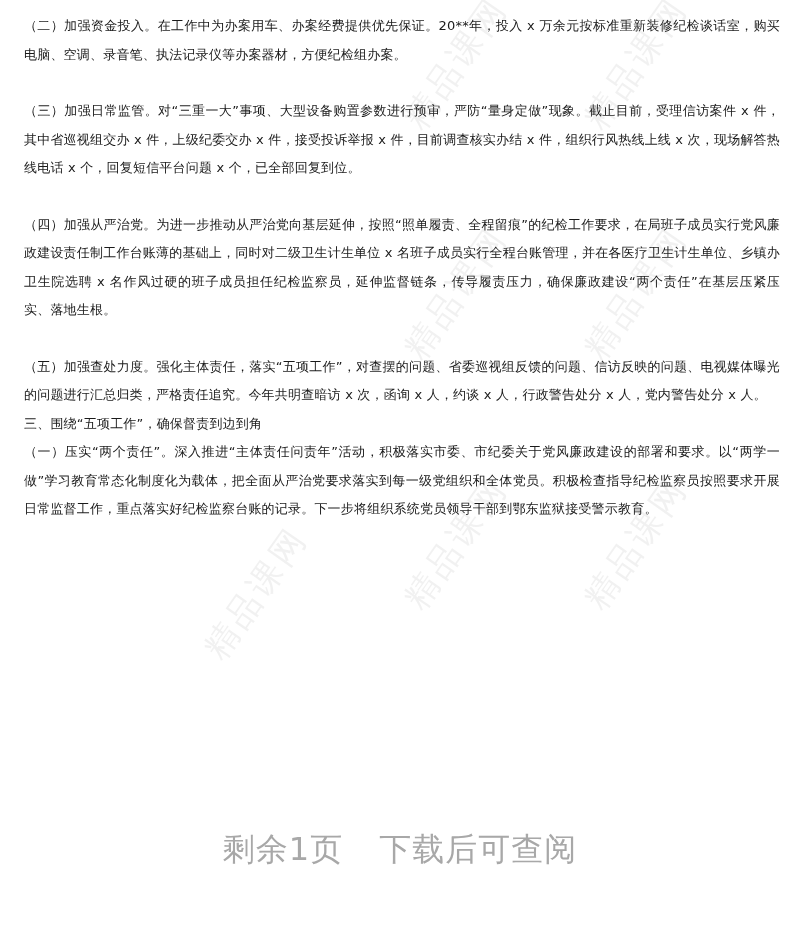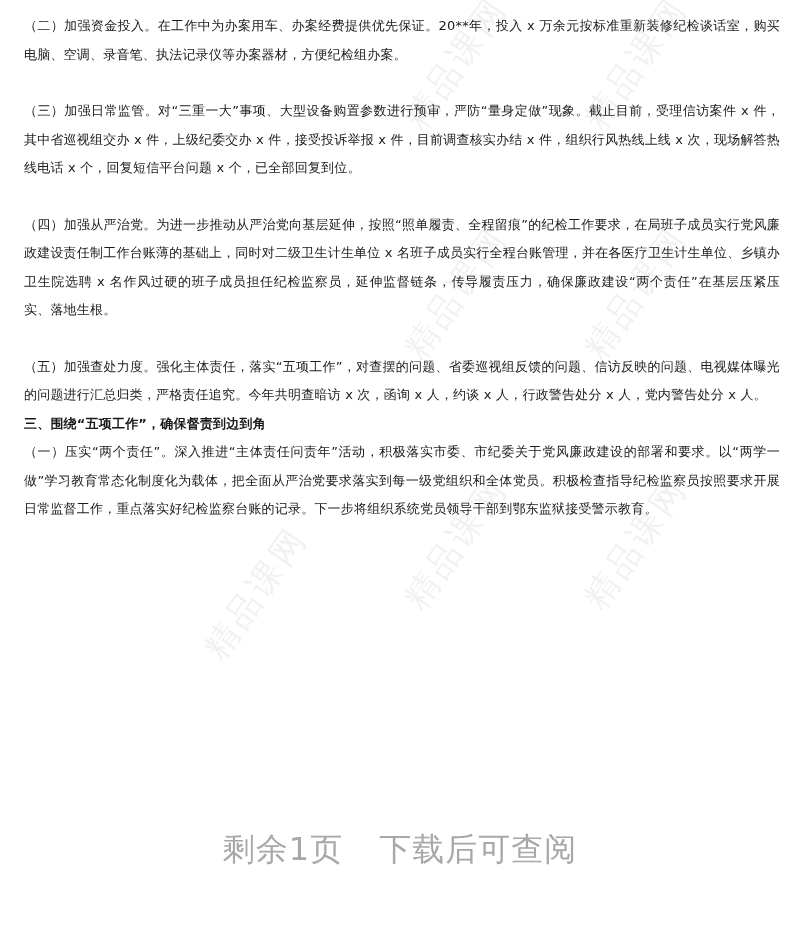--- a/index.html
+++ b/index.html
@@ -27,21 +27,20 @@
       z-index: 2;
     }
     .para {
       margin: 0;
     }
     .para.gap-after {
       margin-bottom: 28px;
     }
     .heading {
       margin: 0;
-      font-weight: bold;
     }
     .more-banner {
       position: absolute;
       left: 0;
       top: 828px;
       width: 800px;
       text-align: center;
       font-size: 32px;
       color: #a8a8a8;
       letter-spacing: 1px;

